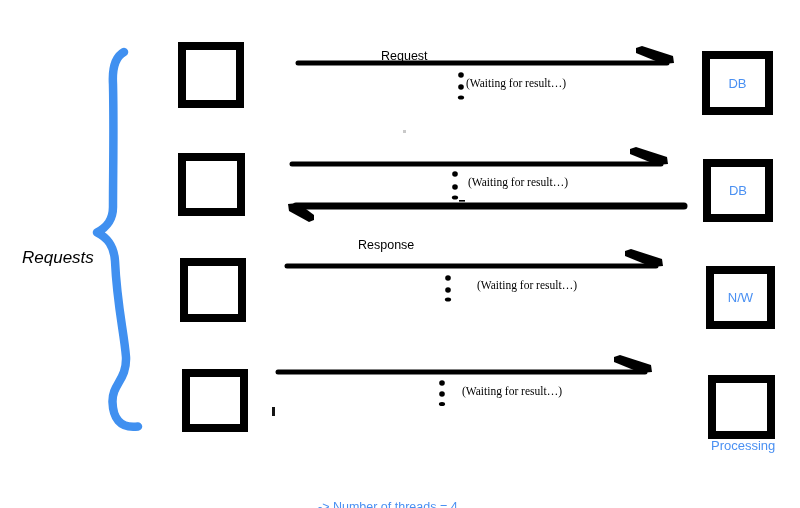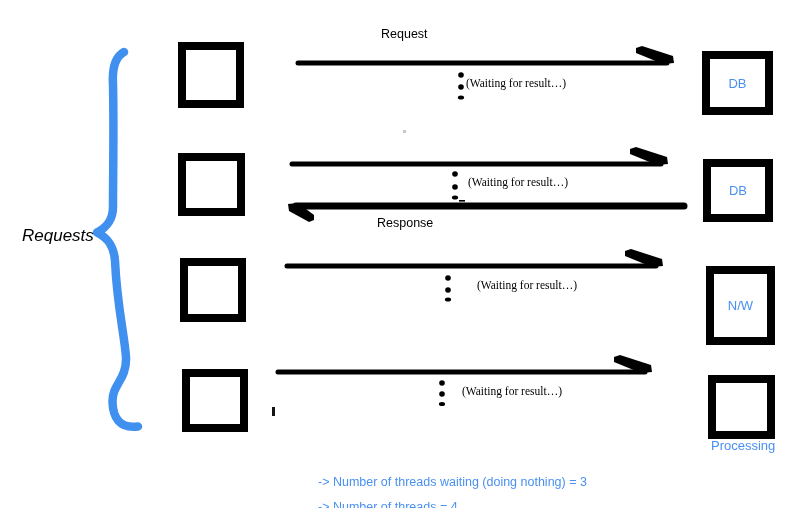--- a/index.html
+++ b/index.html
@@ -11,21 +11,21 @@
   .arrow-line{stroke:var(--ink,#000);stroke-width:5;fill:none;stroke-linecap:round;}
   .arrow-line.resp{stroke-width:7;}
   .arrow-head{fill:var(--ink,#000);}
   .dot{fill:var(--ink,#000);}
   .brace{stroke:var(--brace-blue,#4090f0);stroke-width:8.5;fill:none;
          stroke-linecap:round;stroke-linejoin:round;}
   .sq{position:absolute;box-sizing:border-box;border:8px solid var(--ink,#000);background:#fff;}
   .rbox{position:absolute;box-sizing:border-box;border:8px solid var(--ink,#000);background:#fff;
         display:flex;align-items:center;justify-content:center;
         color:var(--accent-blue,#4a90f2);font-size:13px;margin-top:6px;}
-  .label{position:absolute;color:var(--ink,#000);font-size:12.5px;white-space:nowrap;}
+  .label{position:absolute;color:var(--ink,#000);font-size:12.5px;white-space:nowrap;margin-top:22px;}
   .waiting{position:absolute;color:var(--ink,#000);font-size:11.5px;white-space:nowrap;font-family:Liberation Serif, serif;}
   .bluetext{position:absolute;color:var(--accent-blue,#4a90f2);font-size:12.5px;white-space:nowrap;}
   .stray-dot{position:absolute;left:403px;top:130px;width:3px;height:3px;background:#c9c9c9;}
   .stray-tick{position:absolute;left:272px;top:407px;width:2.5px;height:9px;background:#141414;}
 </style>
 </head>
 <body>
 
 <div id="canvas">
 
@@ -85,36 +85,35 @@
   <div class="sq" style="left:178px;top:153px;width:67px;height:63px;"></div>
   <div class="sq" style="left:180px;top:258px;width:66px;height:64px;"></div>
   <div class="sq" style="left:182px;top:369px;width:66px;height:63px;"></div>
 
   <div class="rbox" style="left:702px;top:45px;width:71px;height:64px;">
     <span>DB</span>
   </div>
   <div class="rbox" style="left:703px;top:153px;width:70px;height:63px;">
     <span>DB</span>
   </div>
-  <div class="rbox" style="left:706px;top:260px;width:69px;height:79px;">
+  <div class="rbox" style="left:706px;top:260px;width:69px;height:63px;">
     <span>N/W</span>
   </div>
   <div class="rbox" style="left:708px;top:369px;width:67px;height:64px;">
     <span></span>
   </div>
 
   <div class="label" style="left:381px;top:27px;">Request</div>
-  <div class="label" style="left:377px;top:216px;">Response</div>
+  <div class="label" style="left:358px;top:216px;">Response</div>
   <div class="label" style="left:22px;top:226px;font-size:17px;font-style:italic;">Requests</div>
 
   <div class="waiting" style="left:466px;top:77px;">(Waiting for result…)</div>
   <div class="waiting" style="left:468px;top:176px;">(Waiting for result…)</div>
   <div class="waiting" style="left:477px;top:279px;">(Waiting for result…)</div>
   <div class="waiting" style="left:462px;top:385px;">(Waiting for result…)</div>
 
   <div class="bluetext" style="left:711px;top:438px;font-size:13px;text-align:center;">Processing</div>
 
   <div class="bluetext" style="left:318px;top:456px;margin-top:44px;">-&gt; Number of threads = 4</div>
-  <div class="bluetext" style="left:318px;top:475px;">-&gt; Number of threads waiting (doing nothing) = 3</div>
 
   <div class="stray-dot"></div>
   <div class="stray-tick"></div>
 </div>
 
 </body></html>

